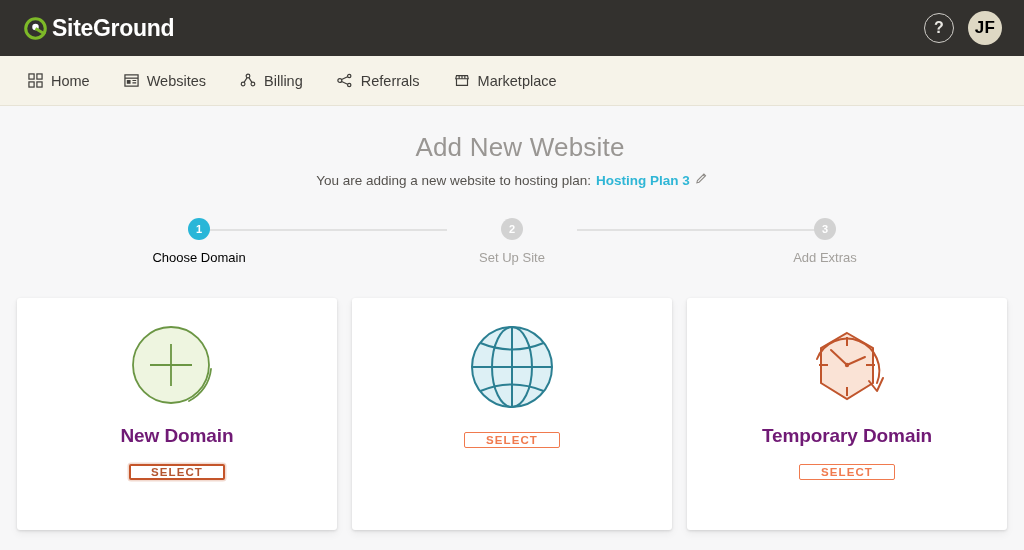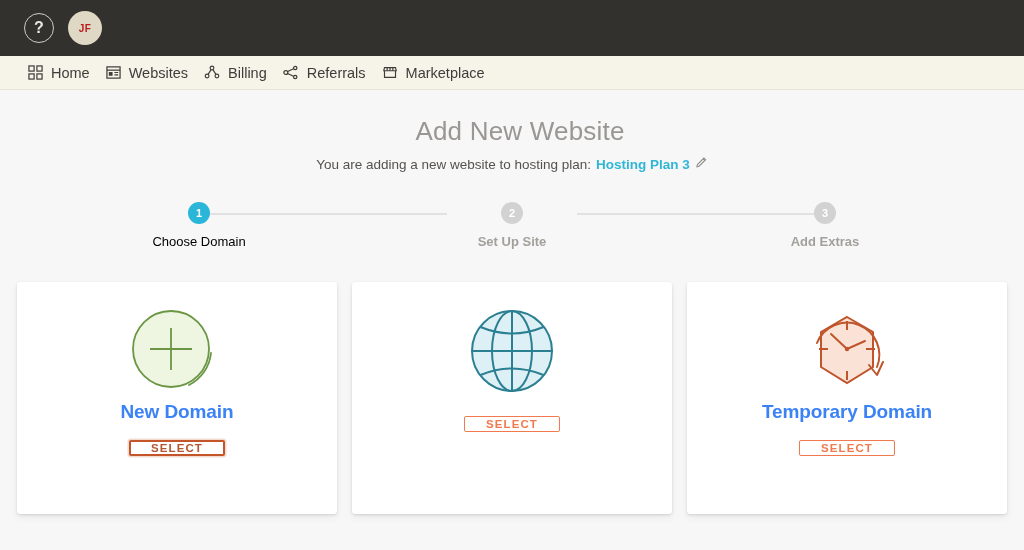--- a/index.html
+++ b/index.html
@@ -40,36 +40,36 @@
     border: 1.6px solid #cfcdc8;
     color: #e9e7e2;
     display: flex; align-items: center; justify-content: center;
     font-size: 16px; font-weight: bold;
     cursor: pointer;
     background: transparent;
   }
   .avatar {
     width: 34px; height: 34px; border-radius: 50%;
     background: #ded8c4;
-    color: #b91c1c;
+    color: #000000;
     display: flex; align-items: center; justify-content: center;
-    font-size: 10px; font-weight: bold;
+    font-size: 17px; font-weight: bold;
     letter-spacing: 0.3px;
     cursor: pointer;
   }
 
   
   .navbar {
-    height: 34px;
+    height: 50px;
     background: #f6f3e9;
     border-bottom: 1px solid #e7e3d6;
     display: flex;
     align-items: center;
     padding: 0 28px;
-    gap: 16px;
+    gap: 34px;
   }
   .nav-item {
     display: flex; align-items: center; gap: 8px;
     font-size: 14.5px;
     color: #3f3d3a;
     cursor: pointer;
     height: 100%;
   }
   .nav-item svg { display: block; }
 
@@ -121,21 +121,20 @@
     font-size: 11px; font-weight: bold;
     display: flex; align-items: center; justify-content: center;
     line-height: 1;
   }
   .step.active .step-dot { background: #29b6d8; }
   .step-label {
     margin-top: 10px;
     font-size: 13px;
     color: #a3a09c;
     white-space: nowrap;
-    font-weight: bold;
   }
   .step.active .step-label { color: #000000; font-weight: normal; }
   .step-line {
     position: absolute;
     top: 11px;
     height: 1.5px;
     background: #e1e1e1;
     z-index: 1;
   }
   .line-1 { left: 65px; right: 443px; }
@@ -162,22 +161,22 @@
   }
   .card-icon {
     height: 96px;
     display: flex;
     align-items: center;
     justify-content: center;
   }
   .card-title {
     font-size: 19px;
     font-weight: bold;
-    color: #3b82f6;
-    margin-top: 2px;
+    color: #701a75;
+    margin-top: 10px;
     letter-spacing: -0.1px;
   }
   .select-btn {
     margin-top: 17px;
     width: 96px;
     height: 16px;
     background: #ffffff;
     border: 1.5px solid #f07a4e;
     color: #f07a4e;
     font-size: 11.5px;
@@ -193,20 +192,30 @@
   .select-btn.focused {
     border: 2px solid #c4552a;
     color: #b4552f;
     box-shadow: 0 0 0 1.5px rgba(196,85,42,0.22);
   }
 </style>
 </head>
 <body>
 
 <div class="topbar">
+  <div class="brand">
+    <span class="brand-mark">
+      <svg width="23" height="23" viewBox="0 0 24 24">
+        <circle cx="12" cy="12" r="10.2" fill="none" stroke="#7db928" stroke-width="3.2"></circle>
+        <circle cx="12" cy="10.5" r="3.4" fill="#ffffff"></circle>
+        <path d="M12 12 L22 18" stroke="#7db928" stroke-width="3.2" fill="none"></path>
+      </svg>
+    </span>
+    <span class="brand-text">SiteGround</span>
+  </div>
   <div class="topbar-right">
     <div class="help-btn">?</div>
     <div class="avatar">JF</div>
   </div>
 </div>
 
 <div class="navbar">
 
   <div class="nav-item">
     <span>

